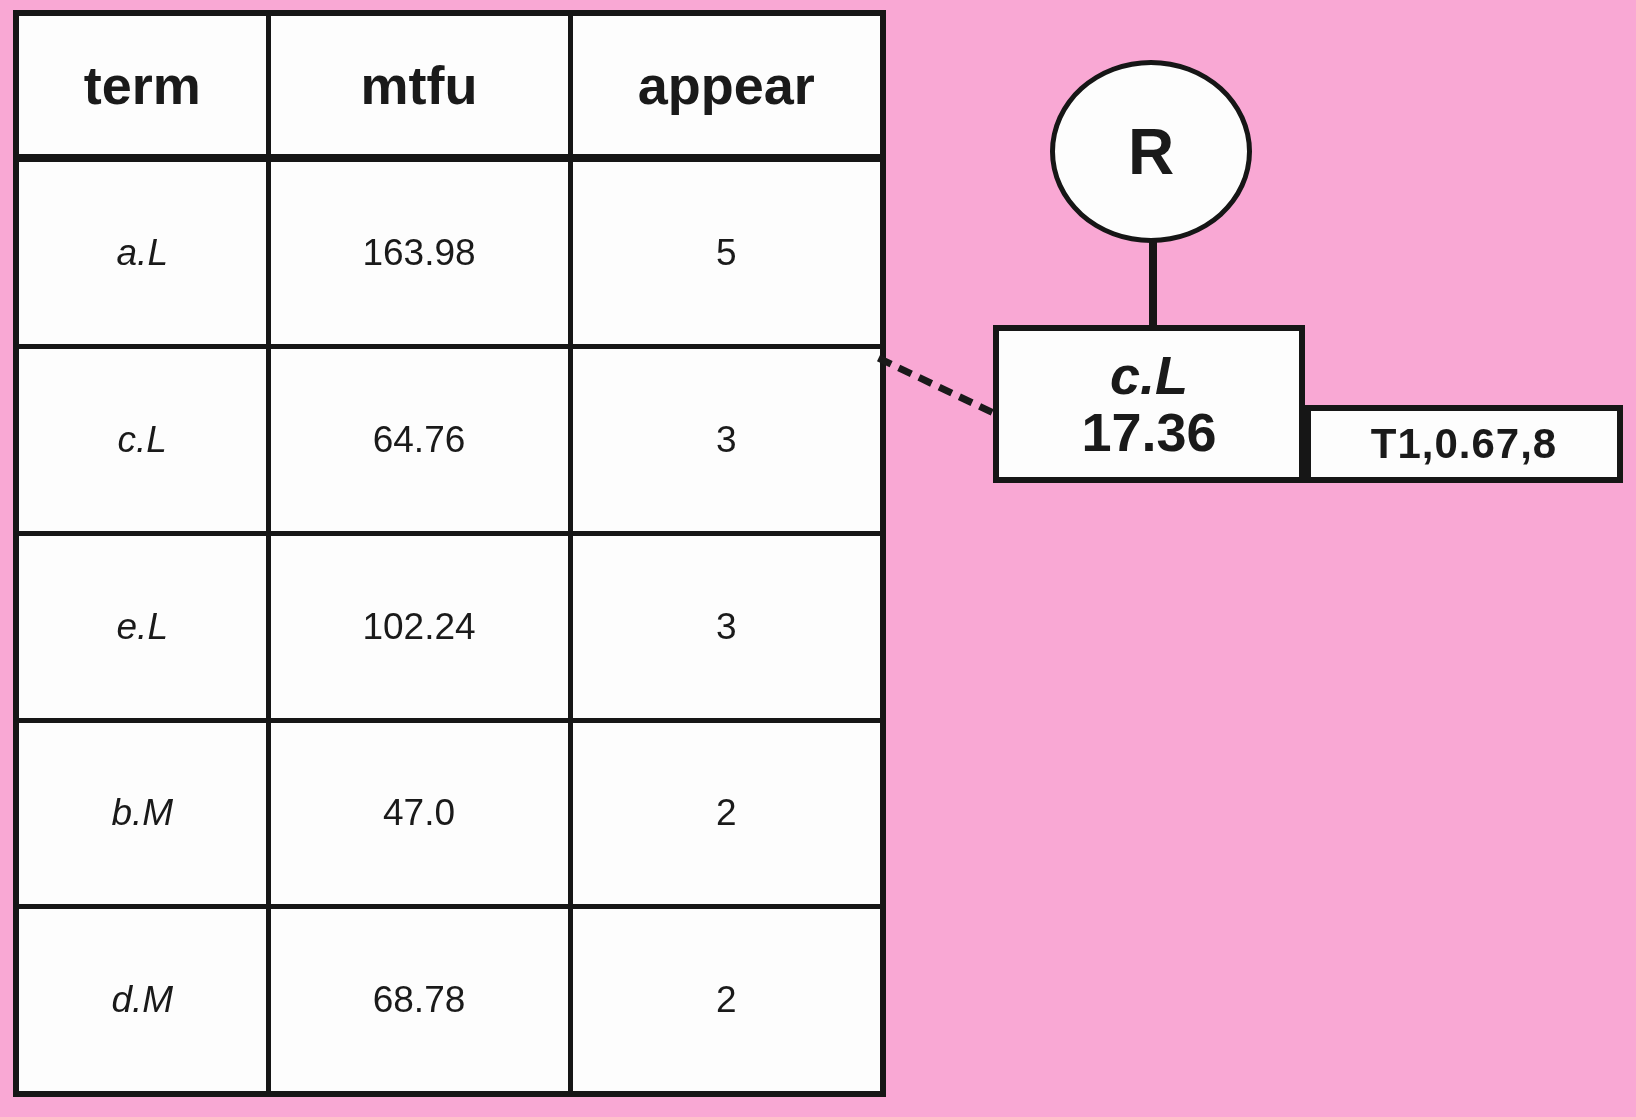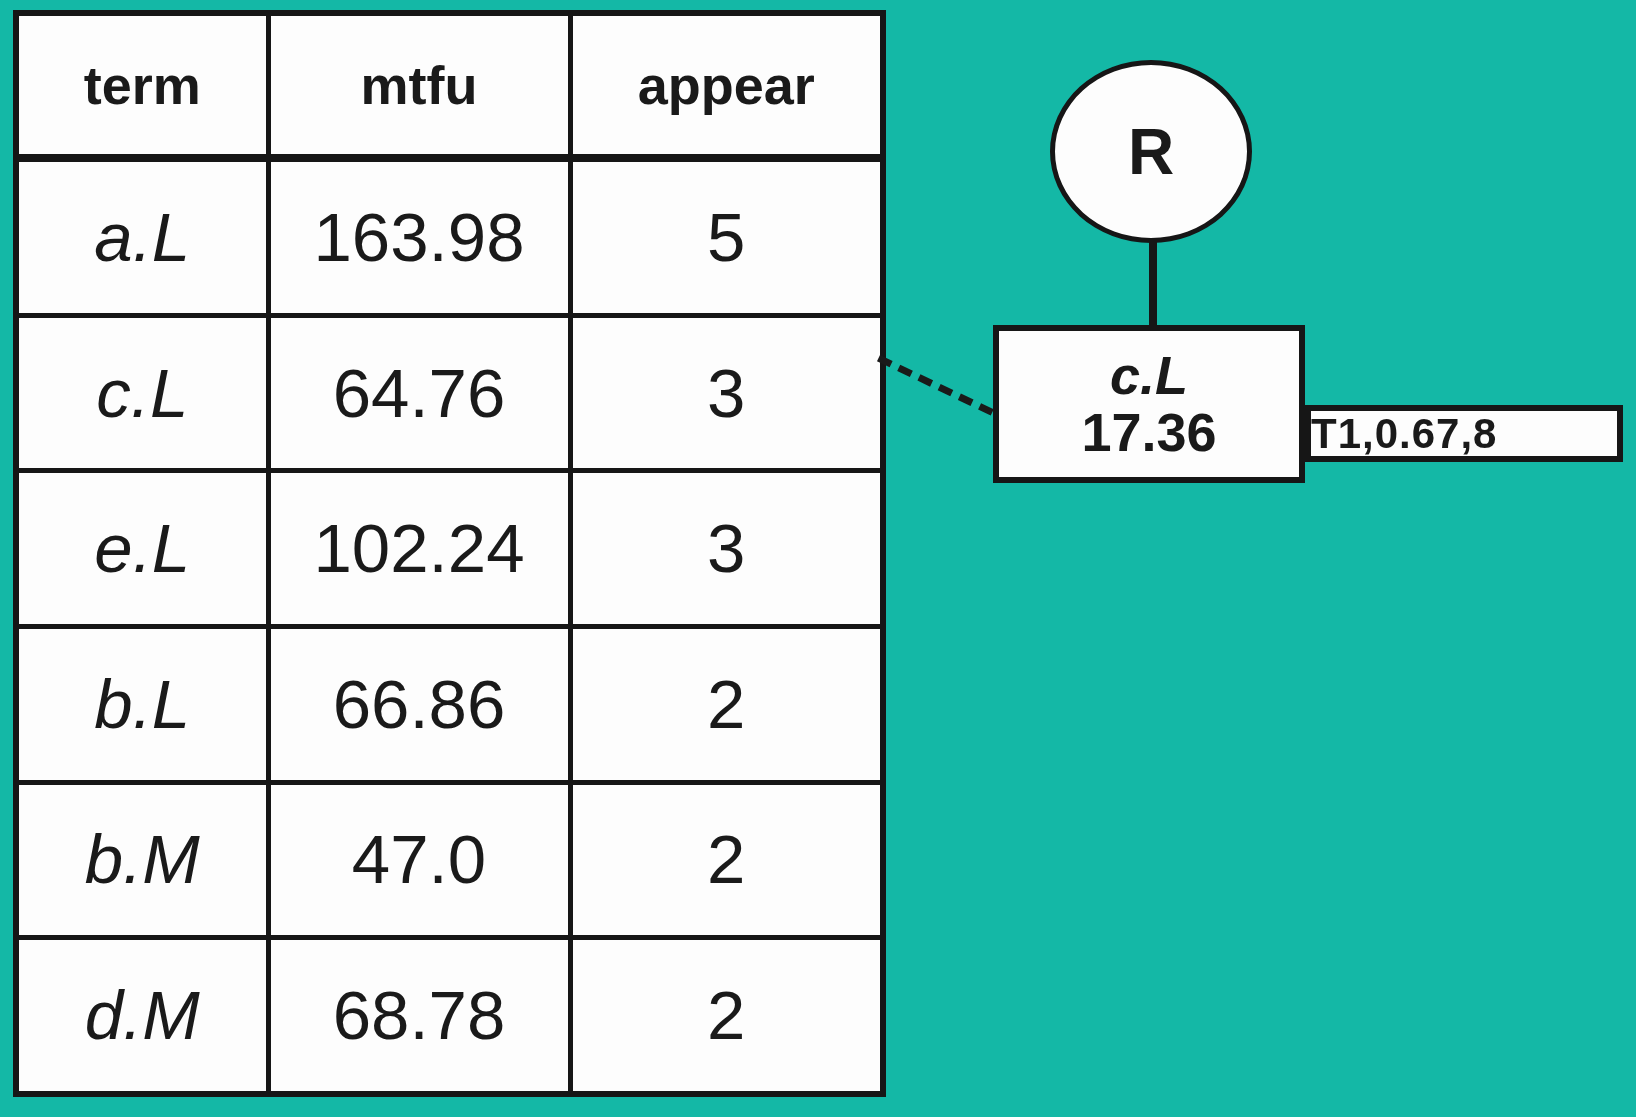--- a/index.html
+++ b/index.html
@@ -5,21 +5,21 @@
   html, body {
     margin: 0;
     padding: 0;
     background: #ffffff;
     font-family: "Liberation Sans", sans-serif;
   }
   .canvas {
     position: relative;
     width: 1636px;
     height: 1117px;
-    background: #14b8a6;
+    background: #f9a8d4;
     overflow: hidden;
     color: #1a1a1a;
   }
 
   
   table.mtfu {
     position: absolute;
     left: 13px;
     top: 10px;
     width: 867px;
@@ -40,21 +40,21 @@
     border: 6px solid #161616;
   }
   table.mtfu thead th {
     height: 138px;
     font-size: 54px;
     font-weight: bold;
     border-bottom-width: 8px;
   }
   table.mtfu tbody td {
     height: 133px;
-    font-size: 69px;
+    font-size: 37px;
     font-weight: normal;
   }
   table.mtfu td.term-col {
     font-style: italic;
   }
 
   
   .root-circle {
     position: absolute;
     left: 1050px;
@@ -101,27 +101,27 @@
   }
   .node-box .node-value {
     font-size: 54px;
     font-weight: bold;
   }
   .tag-box {
     position: absolute;
     left: 1305px;
     top: 405px;
     width: 318px;
-    height: 57px;
+    height: 78px;
     border: 6px solid #161616;
     background: #fdfdfd;
     box-sizing: border-box;
     display: flex;
     align-items: center;
-    justify-content: flex-start;
+    justify-content: center;
     font-size: 42px;
     font-weight: bold;
     letter-spacing: 1px;
   }
   .dashed-link {
     position: absolute;
     left: 880px;
     top: 355px;
     width: 126px;
     height: 0;
@@ -158,25 +158,20 @@
         <td class="term-col">c.L</td>
         <td>64.76</td>
         <td>3</td>
       </tr>
       <tr>
         <td class="term-col">e.L</td>
         <td>102.24</td>
         <td>3</td>
       </tr>
       <tr>
-        <td class="term-col">b.L</td>
-        <td>66.86</td>
-        <td>2</td>
-      </tr>
-      <tr>
         <td class="term-col">b.M</td>
         <td>47.0</td>
         <td>2</td>
       </tr>
       <tr>
         <td class="term-col">d.M</td>
         <td>68.78</td>
         <td>2</td>
       </tr>
     </tbody>

